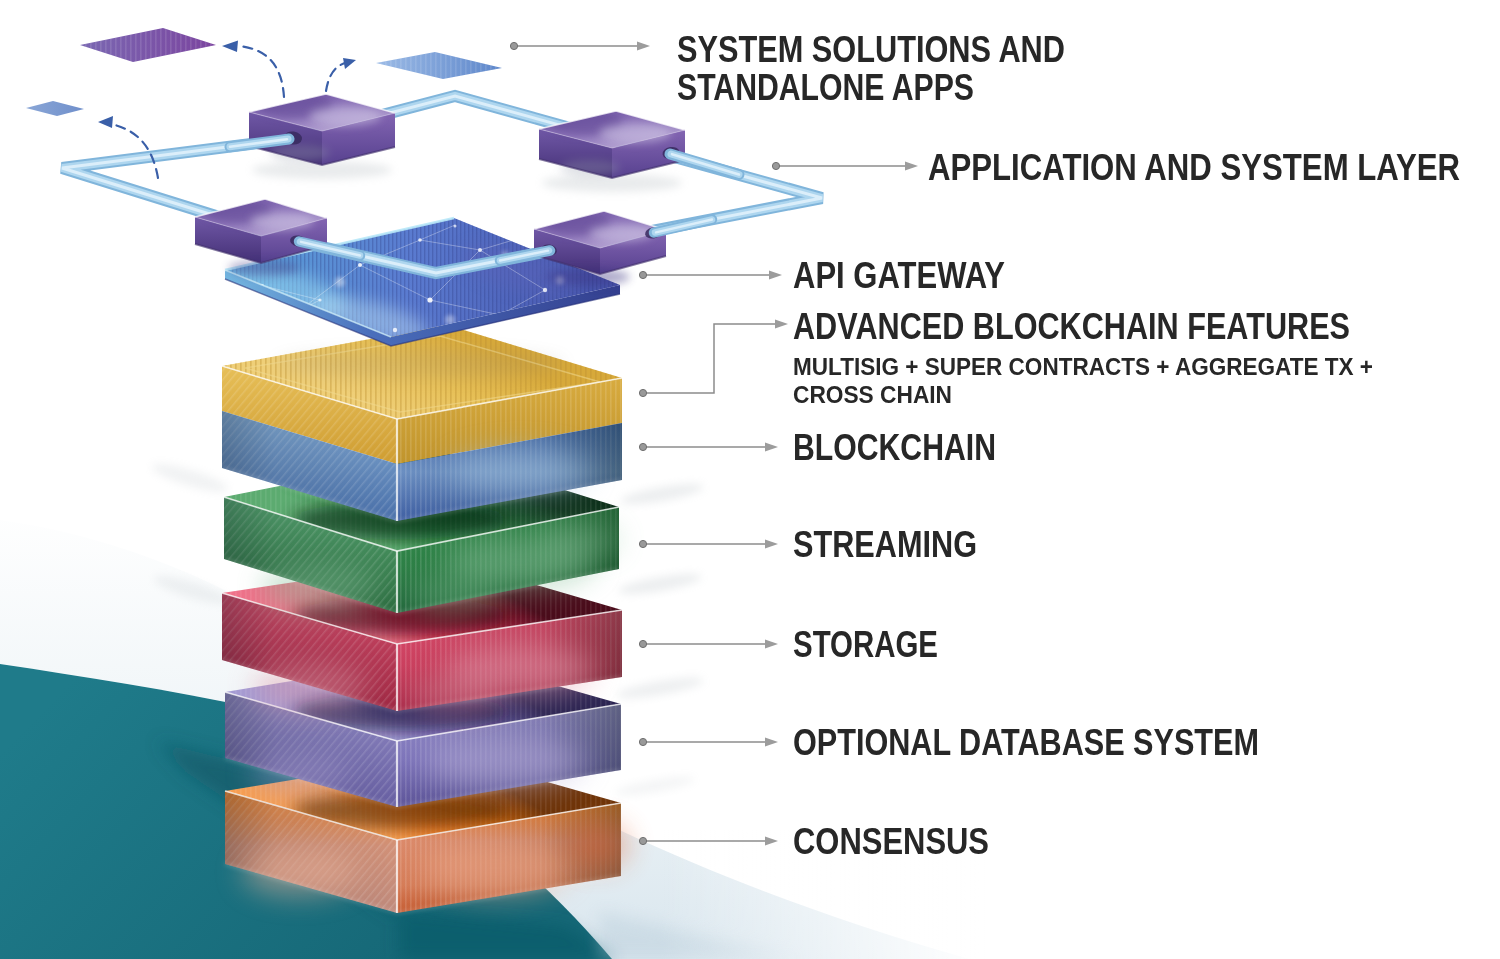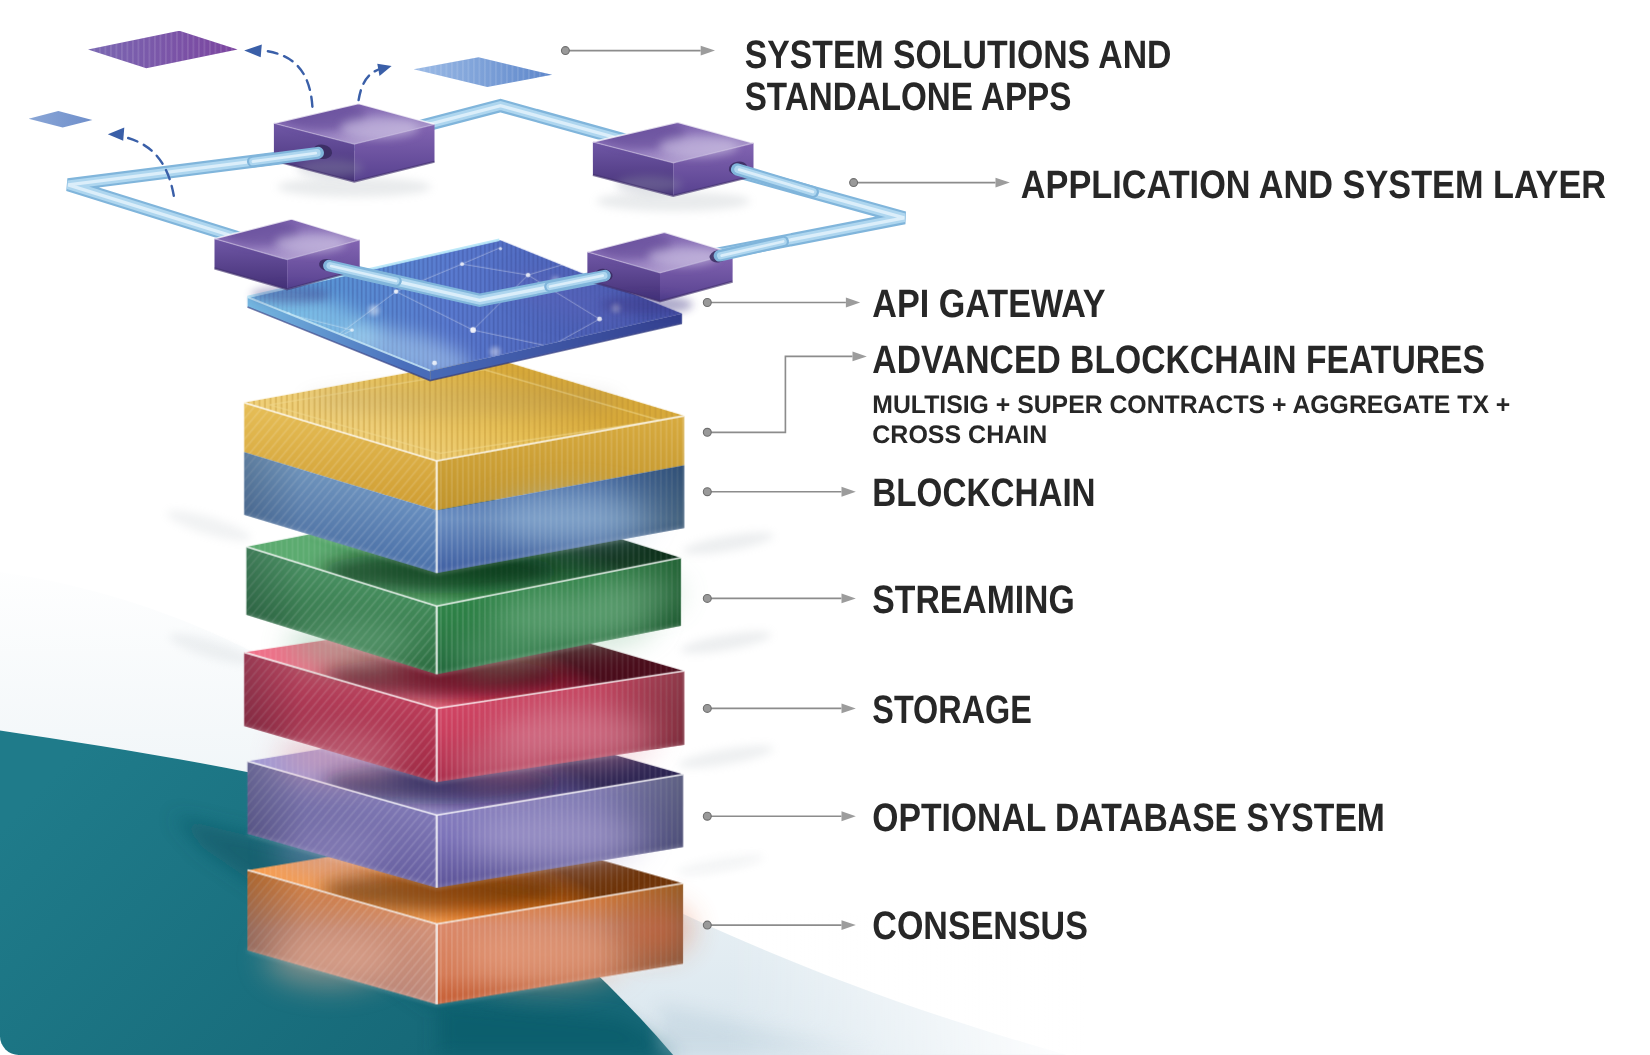--- a/index.html
+++ b/index.html
@@ -1,16 +1,16 @@
 <!DOCTYPE html>
 <html><head>
 <meta charset="utf-8">
 <style>
   html,body{margin:0;padding:0;background:#ffffff;}
-  .wrap{width:1500px;height:959px;position:relative;overflow:hidden;border-radius:17px;}
+  .wrap{width:1500px;height:959px;position:relative;overflow:hidden;}
   text{font-family:"Liberation Sans",sans-serif;}
 </style>
 </head>
 <body>
 <div class="wrap">
 <svg width="1500" height="959" viewBox="0 0 1500 959">
 <defs>
 
   <linearGradient id="bgLight" x1="0" y1="505" x2="0" y2="959" gradientUnits="userSpaceOnUse">
     <stop offset="0" stop-color="#ffffff"></stop>

